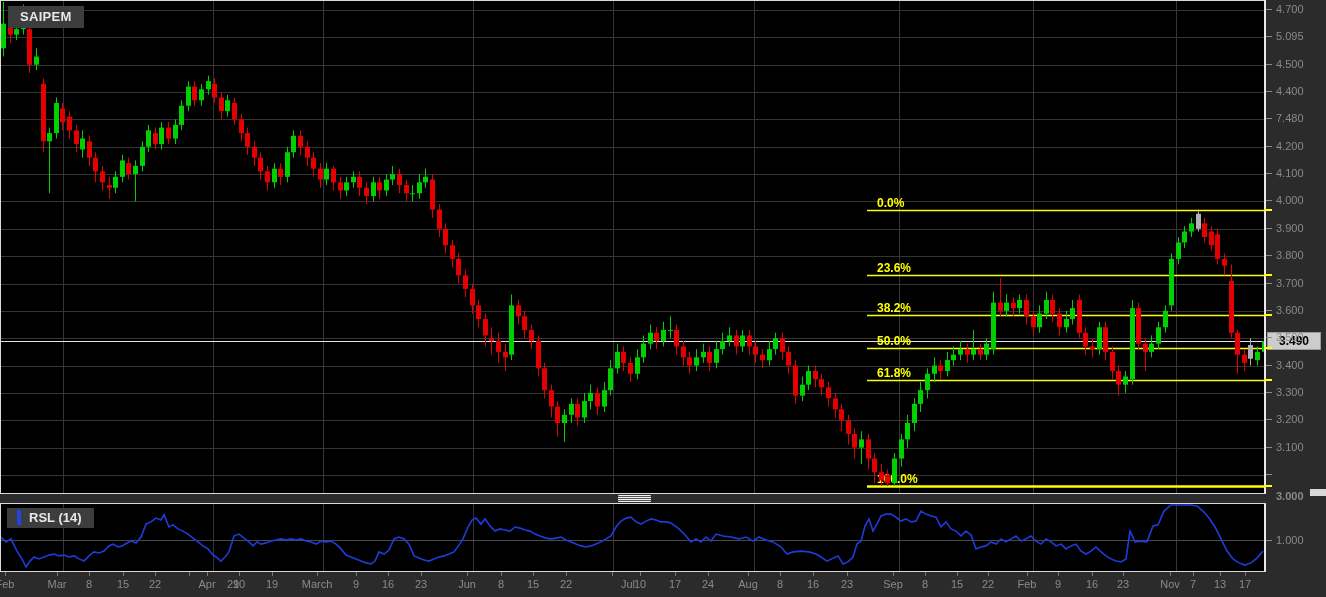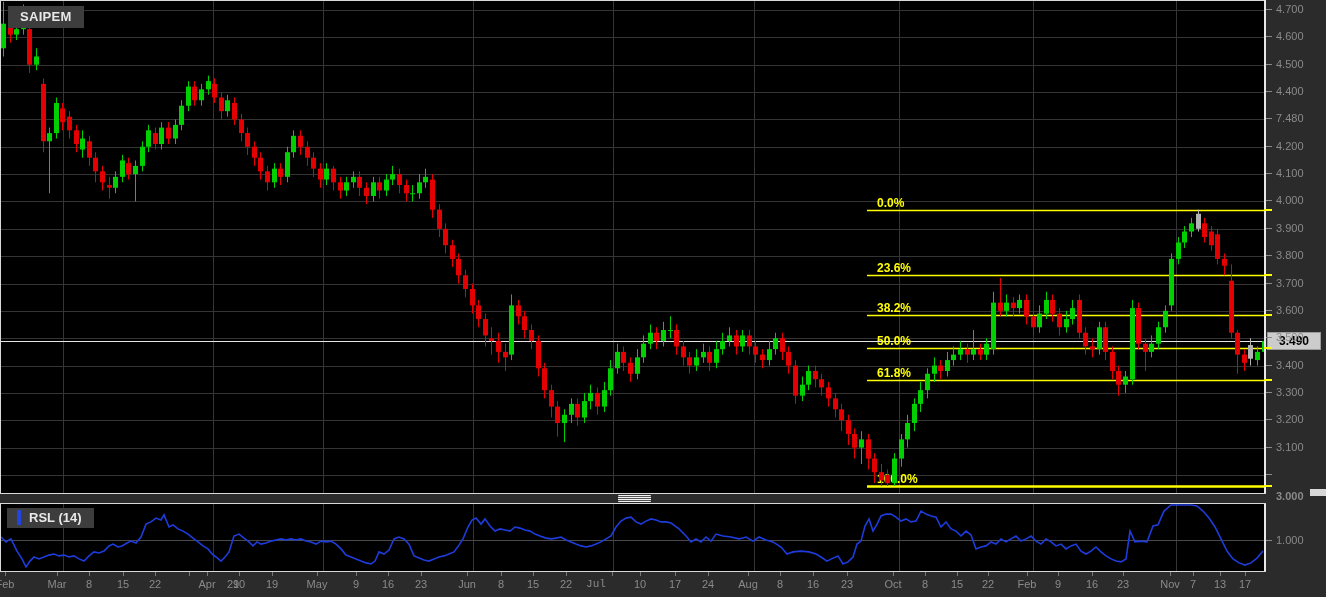--- a/index.html
+++ b/index.html
@@ -884,21 +884,21 @@
     <span>RSL (14)</span>
   </div>
 
   <div id="right-axis">
     <div id="price-badge">3.490</div>
     <div id="rsl-axis-tick"></div>
     <div id="rsl-axis-label">1.000</div>
   <div class="ytick" style="top: 9px;"></div>
       <div class="ylabel" style="top: 3px;">4.700</div>
       <div class="ytick" style="top: 36px;"></div>
-      <div class="ylabel" style="top: 30px;">4.600</div>
+      <div class="ylabel" style="top: 30px;">5.095</div>
       <div class="ytick" style="top: 64px;"></div>
       <div class="ylabel" style="top: 58px;">4.500</div>
       <div class="ytick" style="top: 91px;"></div>
       <div class="ylabel" style="top: 85px;">4.400</div>
       <div class="ytick" style="top: 118px;"></div>
       <div class="ylabel" style="top: 112px;">7.480</div>
       <div class="ytick" style="top: 146px;"></div>
       <div class="ylabel" style="top: 140px;">4.200</div>
       <div class="ytick" style="top: 173px;"></div>
       <div class="ylabel" style="top: 167px;">4.100</div>
@@ -945,53 +945,53 @@
       <div class="xlabel" style="left: 155px;">22</div>
       <div class="xtick" style="left: 189px;"></div>
       <div class="xlabel" style="left: 189px; margin-left: 44px;">29</div>
       <div class="xtick" style="left: 207px;"></div>
       <div class="xlabel" style="left: 207px;">Apr</div>
       <div class="xtick" style="left: 239px;"></div>
       <div class="xlabel" style="left: 239px;">10</div>
       <div class="xtick" style="left: 272px;"></div>
       <div class="xlabel" style="left: 272px;">19</div>
       <div class="xtick" style="left: 317px;"></div>
-      <div class="xlabel" style="left: 317px;">May</div>
+      <div class="xlabel" style="left: 317px;">March</div>
       <div class="xtick" style="left: 356px;"></div>
       <div class="xlabel" style="left: 356px;">9</div>
       <div class="xtick" style="left: 388px;"></div>
       <div class="xlabel" style="left: 388px;">16</div>
       <div class="xtick" style="left: 421px;"></div>
       <div class="xlabel" style="left: 421px;">23</div>
       <div class="xtick" style="left: 467px;"></div>
       <div class="xlabel" style="left: 467px;">Jun</div>
       <div class="xtick" style="left: 501px;"></div>
       <div class="xlabel" style="left: 501px;">8</div>
       <div class="xtick" style="left: 533px;"></div>
       <div class="xlabel" style="left: 533px;">15</div>
       <div class="xtick" style="left: 566px;"></div>
       <div class="xlabel" style="left: 566px;">22</div>
       <div class="xtick" style="left: 612px;"></div>
-      <div class="xlabel" style="left: 596px; font-family: Liberation Mono, monospace;">Jul</div>
+      <div class="xlabel" style="left: 628px;">Jul</div>
       <div class="xtick" style="left: 640px;"></div>
       <div class="xlabel" style="left: 640px;">10</div>
       <div class="xtick" style="left: 675px;"></div>
       <div class="xlabel" style="left: 675px;">17</div>
       <div class="xtick" style="left: 708px;"></div>
       <div class="xlabel" style="left: 708px;">24</div>
       <div class="xtick" style="left: 748px;"></div>
       <div class="xlabel" style="left: 748px;">Aug</div>
       <div class="xtick" style="left: 780px;"></div>
       <div class="xlabel" style="left: 780px;">8</div>
       <div class="xtick" style="left: 813px;"></div>
       <div class="xlabel" style="left: 813px;">16</div>
       <div class="xtick" style="left: 847px;"></div>
       <div class="xlabel" style="left: 847px;">23</div>
       <div class="xtick" style="left: 893px;"></div>
-      <div class="xlabel" style="left: 893px;">Oct</div>
+      <div class="xlabel" style="left: 893px;">Sep</div>
       <div class="xtick" style="left: 925px;"></div>
       <div class="xlabel" style="left: 925px;">8</div>
       <div class="xtick" style="left: 957px;"></div>
       <div class="xlabel" style="left: 957px;">15</div>
       <div class="xtick" style="left: 988px;"></div>
       <div class="xlabel" style="left: 988px;">22</div>
       <div class="xtick" style="left: 1027px;"></div>
       <div class="xlabel" style="left: 1027px;">Feb</div>
       <div class="xtick" style="left: 1058px;"></div>
       <div class="xlabel" style="left: 1058px;">9</div>

